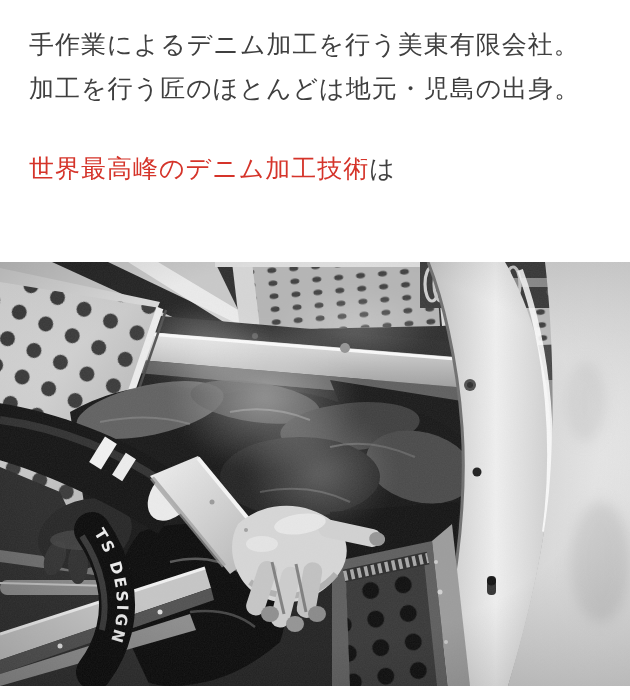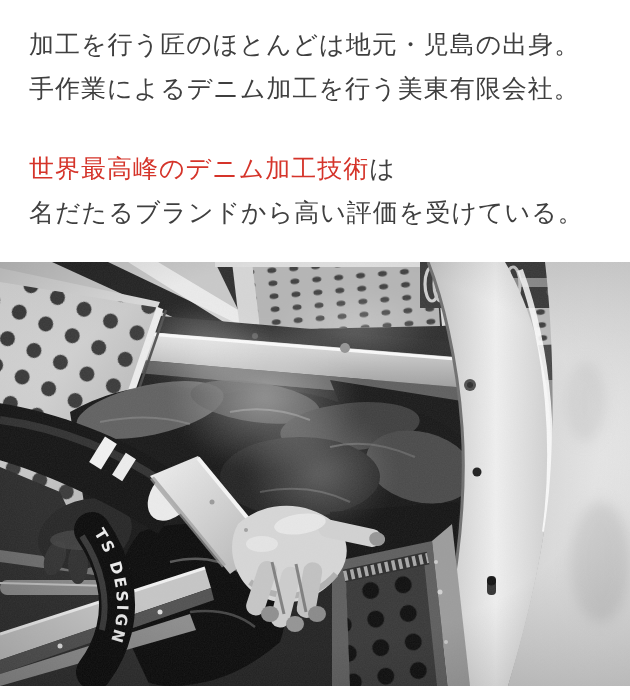--- a/index.html
+++ b/index.html
@@ -11,24 +11,23 @@
   .hl{color:#d5342a;}
   .photo{position:absolute;left:0;top:262px;width:630px;height:424px;margin:0;}
   .photo svg{display:block;}
 </style>
 </head>
 <body>
 
 <main class="page">
 
   <section class="intro">
+    <p>手作業によるデニム加工を行う美東有限会社。</p>
     <p>加工を行う匠のほとんどは地元・児島の出身。</p>
-    <p>手作業によるデニム加工を行う美東有限会社。</p>
     <p class="para2"><span class="hl">世界最高峰のデニム加工技術</span><span>は</span></p>
-    <p>名だたるブランドから高い評価を受けている。</p>
   </section>
 
   <figure class="photo">
     <svg width="630" height="424" viewBox="0 0 630 424" xmlns="http://www.w3.org/2000/svg">
       <defs>
         <linearGradient id="gLid" x1="0" y1="0" x2="0" y2="1">
           <stop offset="0" stop-color="#f5f5f5"></stop>
             <stop offset="1" stop-color="#9e9e9e"></stop>
         </linearGradient>
         <linearGradient id="gRim" x1="0" y1="0" x2="1" y2="0">

